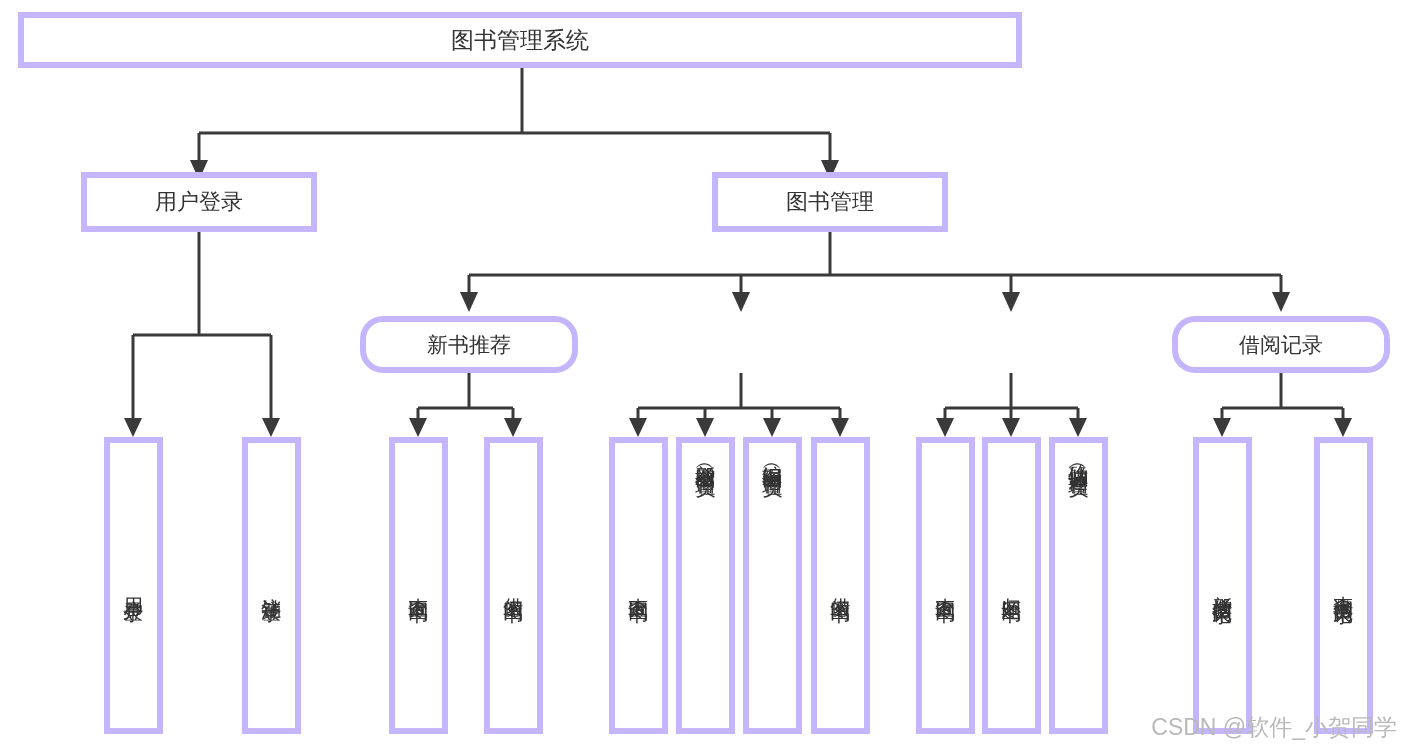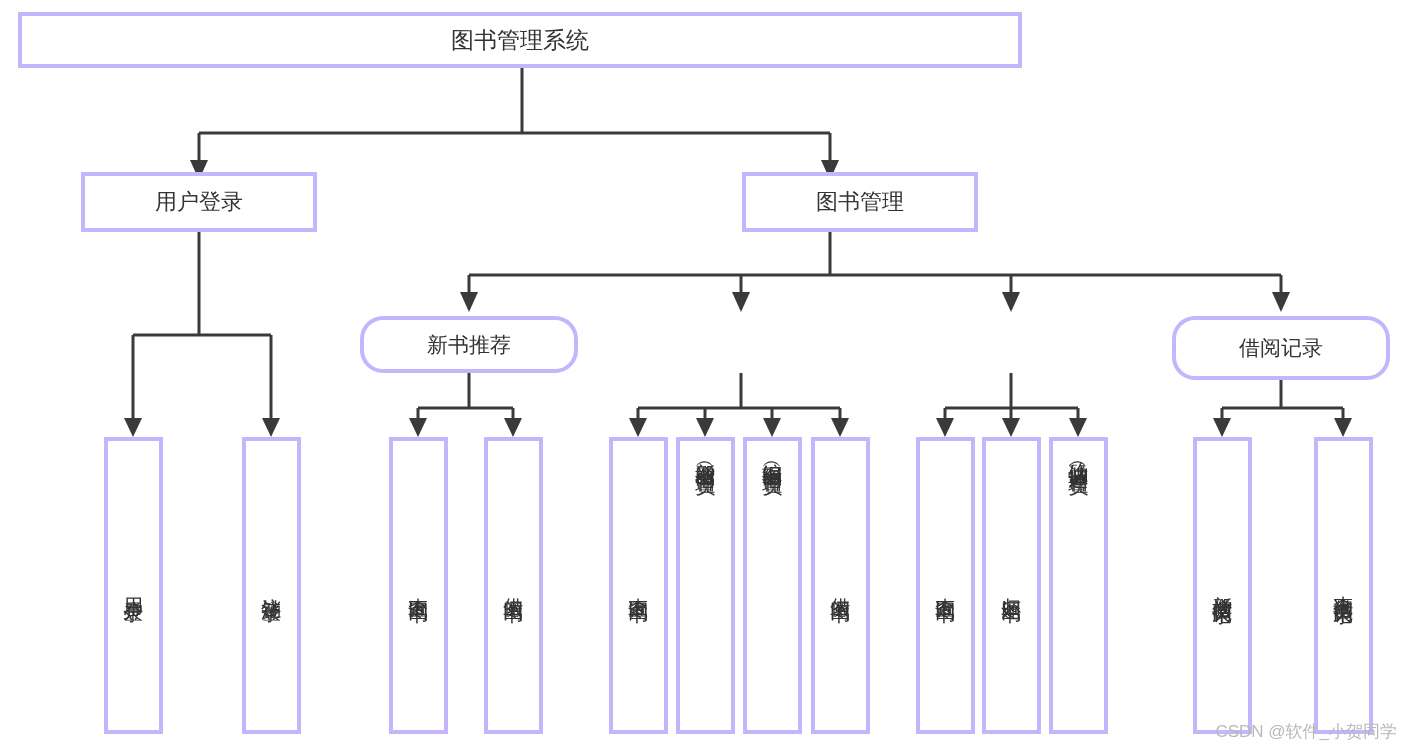--- a/index.html
+++ b/index.html
@@ -22,21 +22,21 @@
     position: absolute;
     left: 0;
     top: 0;
     width: 1405px;
     height: 747px;
     pointer-events: none;
   }
   .node {
     position: absolute;
     box-sizing: border-box;
-    border: 4px solid #c4b5fd;
+    border: 6px solid #c4b5fd;
     background: #ffffff;
     display: flex;
     align-items: center;
     justify-content: center;
     color: #333333;
   }
   .node.root {
     font-size: 23px;
   }
   .node.lvl1 {
@@ -60,21 +60,21 @@
     writing-mode: vertical-rl;
     text-orientation: upright;
     letter-spacing: 2px;
     line-height: 1.02;
     white-space: nowrap;
   }
   .watermark {
     position: absolute;
     right: 8px;
     bottom: 4px;
-    font-size: 17px;
+    font-size: 23px;
     color: #b9b9b9;
     white-space: nowrap;
   }
 </style>
 </head>
 <body>
 
 <div id="canvas">
 
   <svg class="wires" viewBox="0 0 1405 747">
@@ -150,28 +150,28 @@
     </g>
   </svg>
 
   <div class="node root" style="left:18px; top:12px; width:1004px; height:56px;">
     <span>图书管理系统</span>
   </div>
 
   <div class="node lvl1" style="left:81px; top:172px; width:236px; height:60px;">
     <span>用户登录</span>
   </div>
-  <div class="node lvl1" style="left:712px; top:172px; width:236px; height:60px;margin-left:30px;">
+  <div class="node lvl1" style="left:712px; top:172px; width:236px; height:60px;">
     <span>图书管理</span>
   </div>
 
   <div class="node lvl2" style="left:360px; top:316px; width:218px; height:57px;">
     <span>新书推荐</span>
   </div>
-  <div class="node lvl2" style="left:1172px; top:316px; width:218px; height:64px;">
+  <div class="node lvl2" style="left:1172px; top:316px; width:218px; height:57px;">
     <span>借阅记录</span>
   </div>
 
   <div class="node leaf centered" style="left:104px; top:437px; width:59px; height:297px;">
     <span class="vtext">用户登录</span>
   </div>
   <div class="node leaf centered" style="left:242px; top:437px; width:59px; height:297px;">
     <span class="vtext">注销登录</span>
   </div>
 

